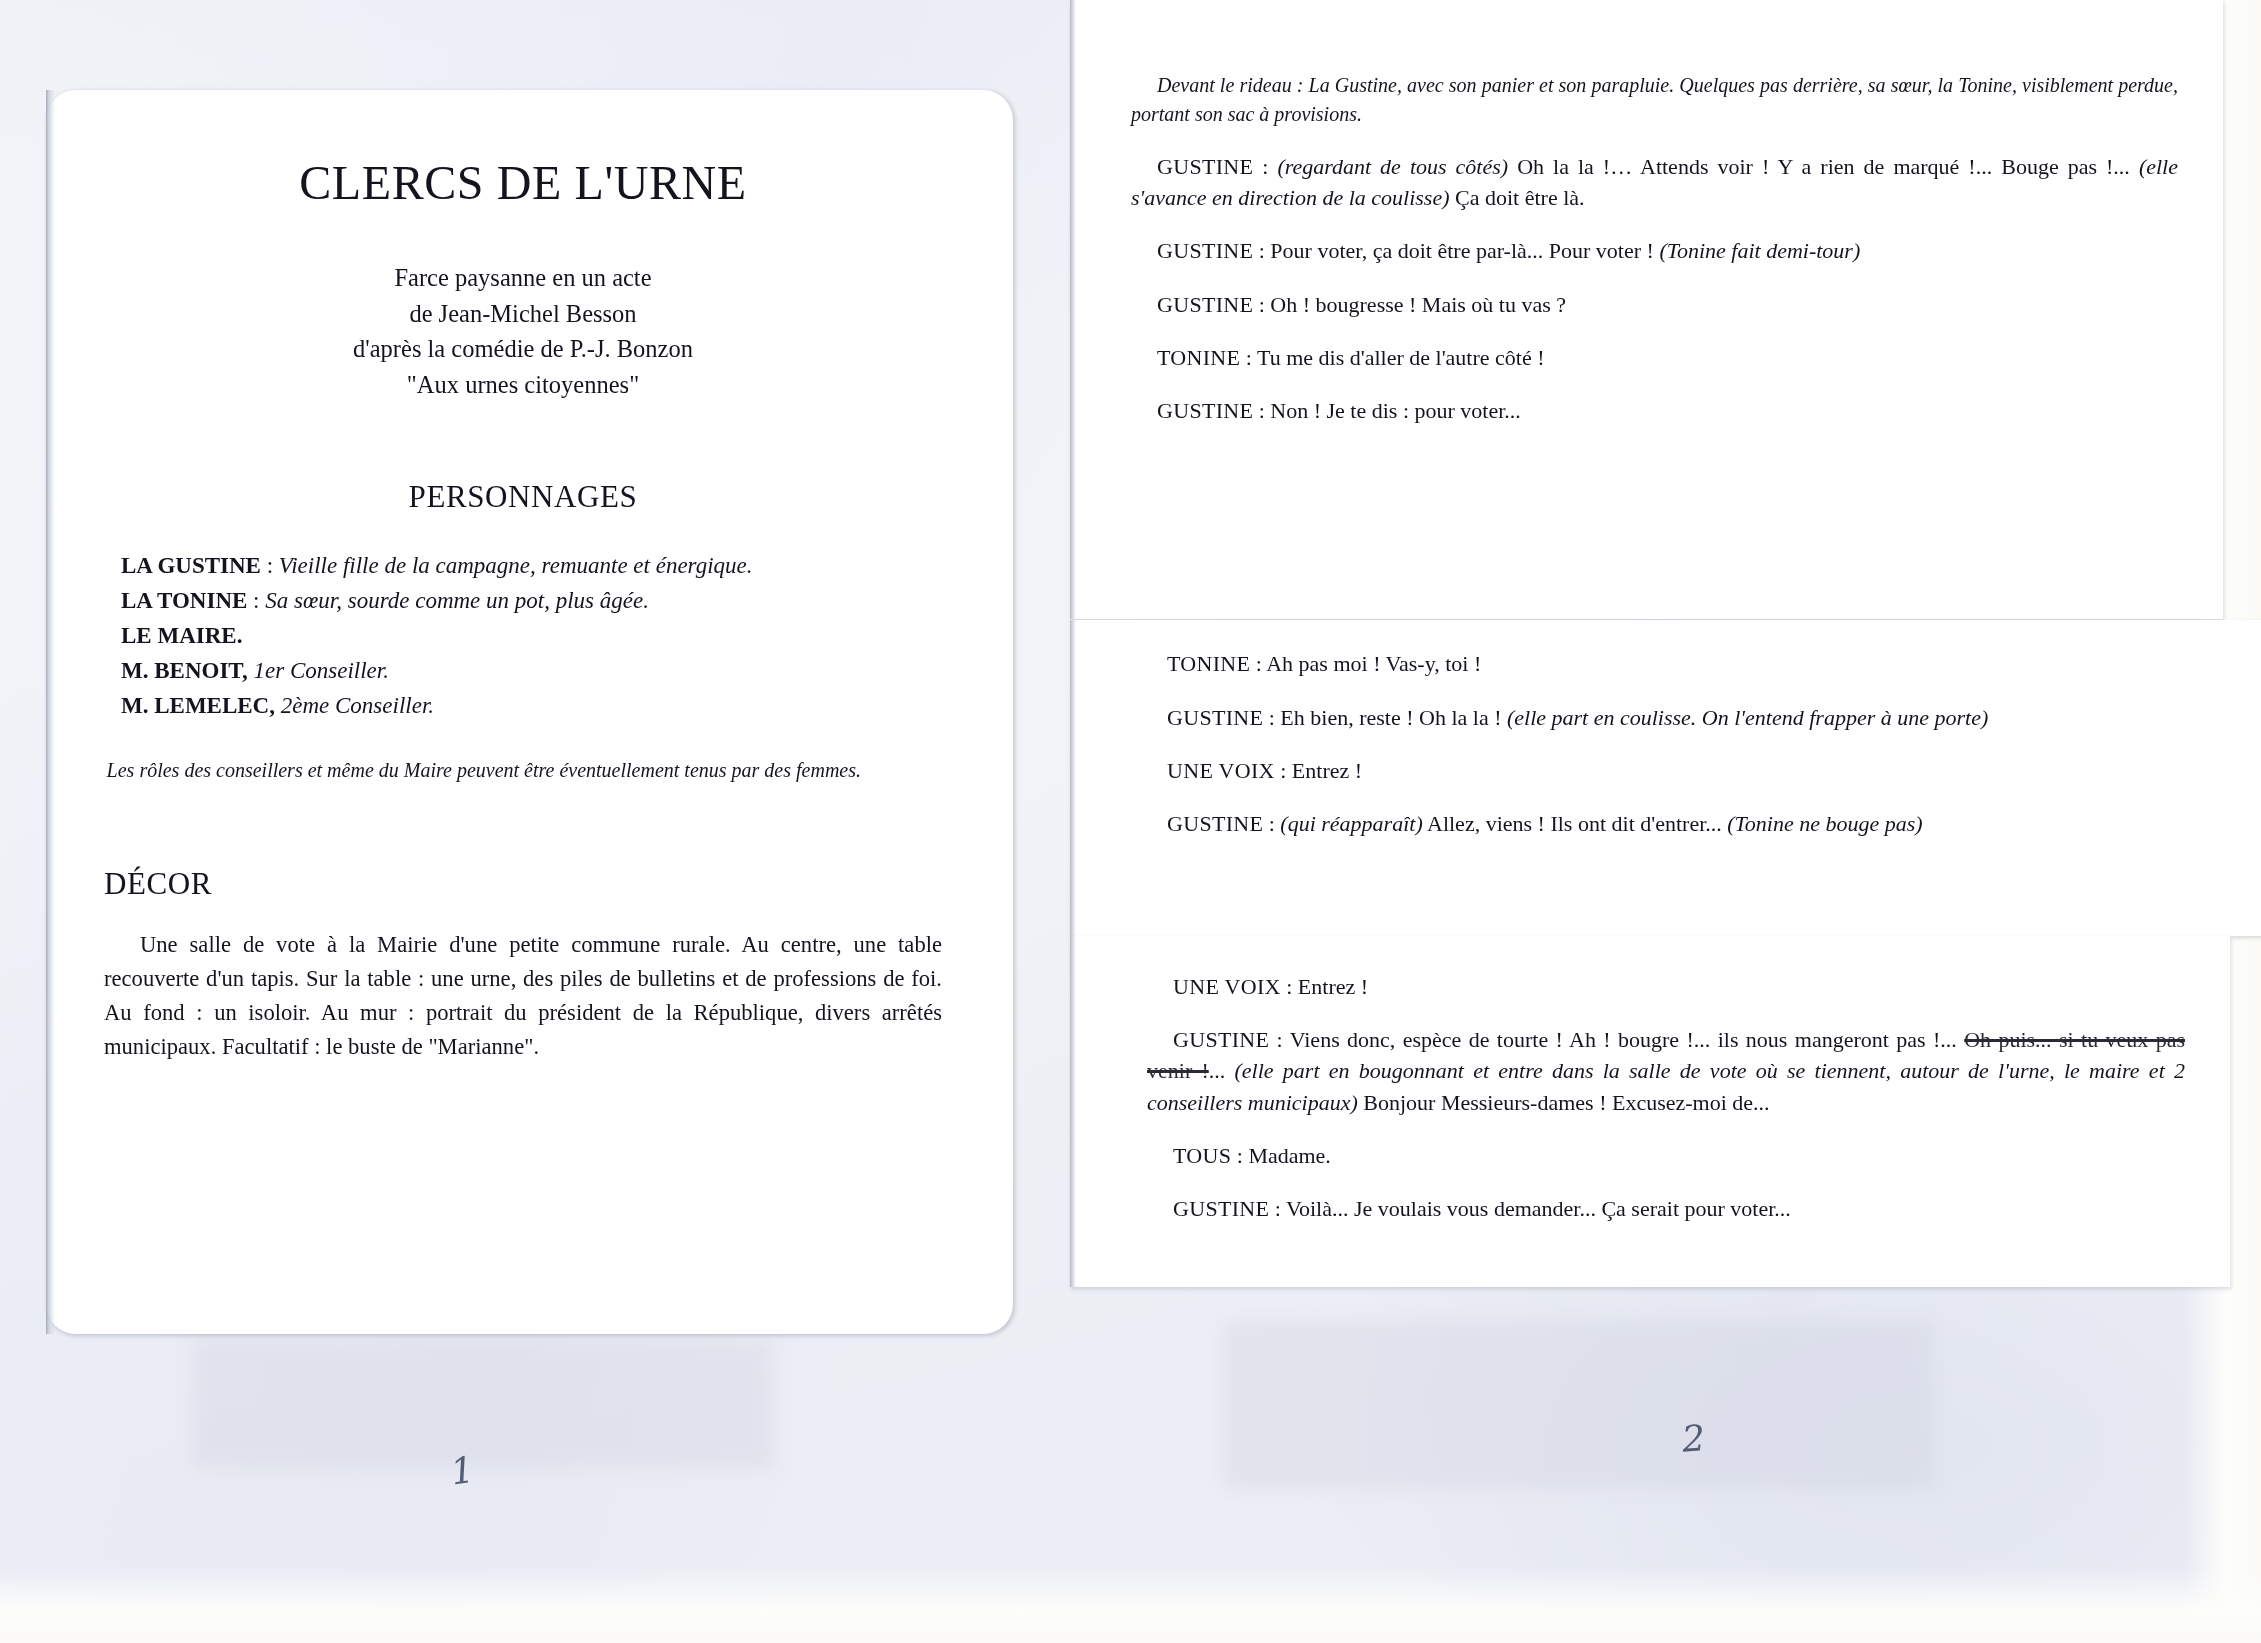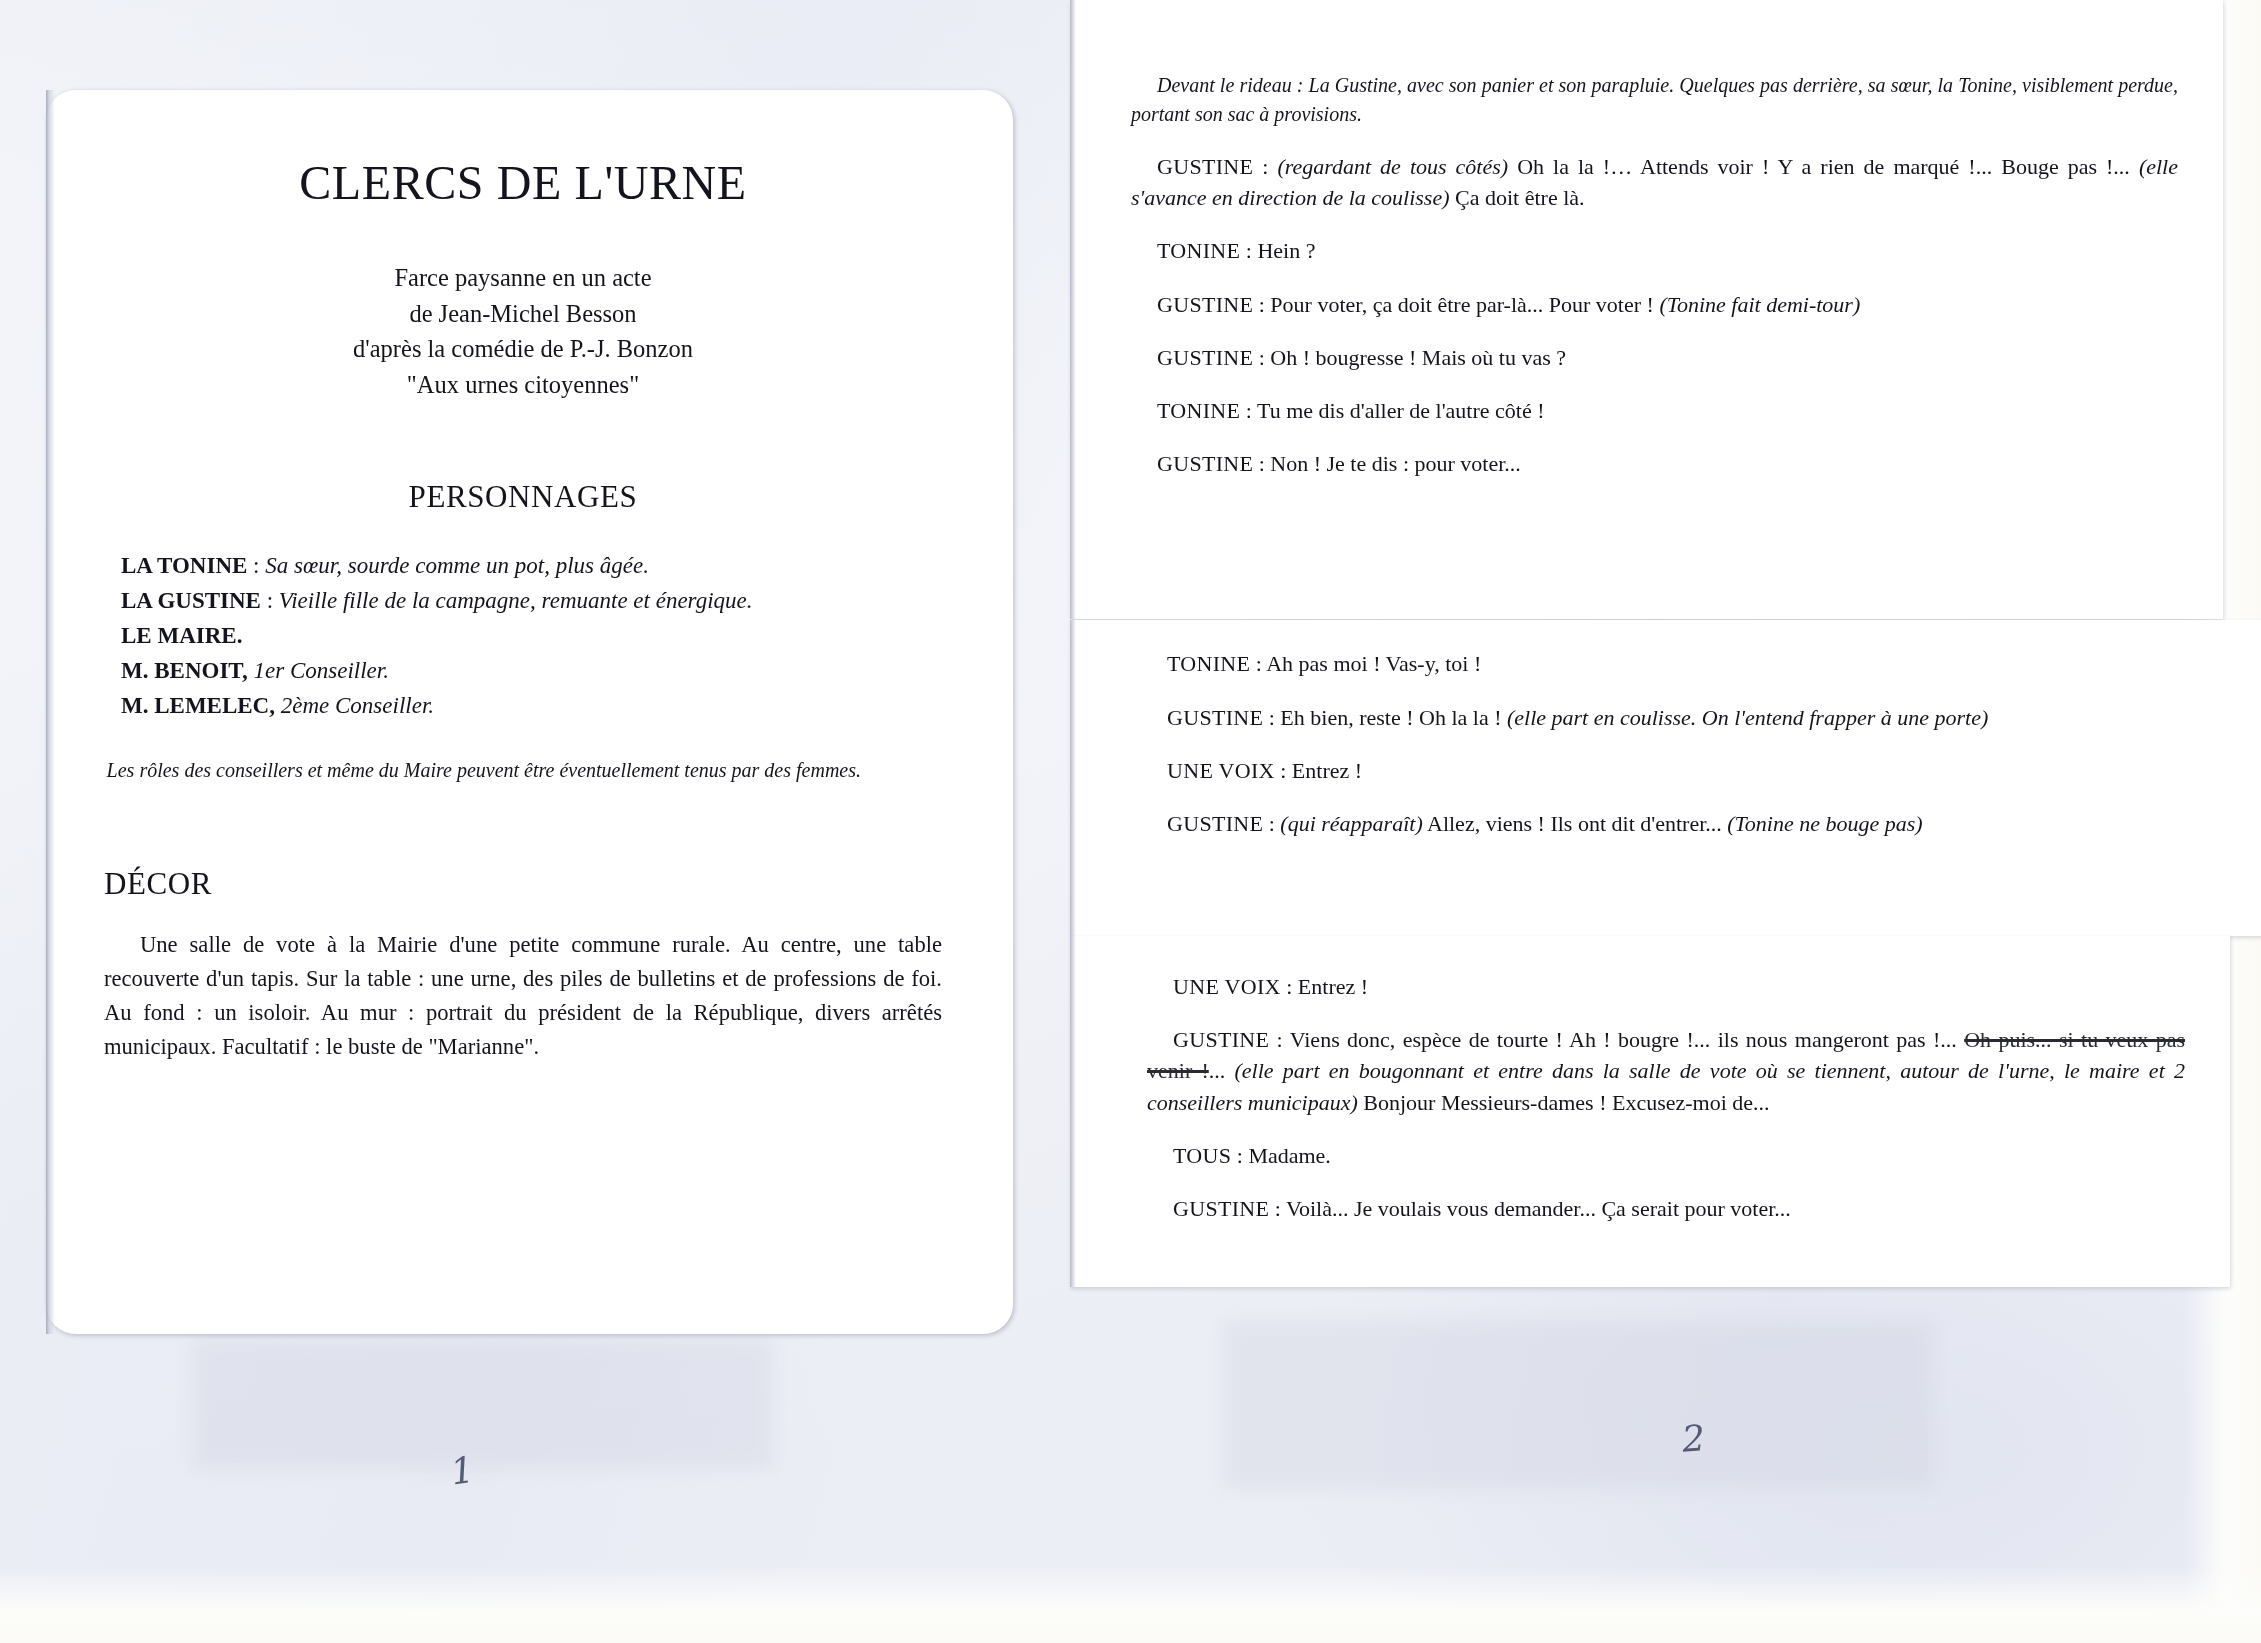--- a/index.html
+++ b/index.html
@@ -232,24 +232,24 @@
       <div>Farce paysanne en un acte</div>
       <div>de Jean-Michel Besson</div>
       <div>d'après la comédie de P.-J. Bonzon</div>
       <div>"Aux urnes citoyennes"</div>
     </div>
 
     <div class="section-head">PERSONNAGES</div>
 
     <div class="cast-list">
       <div>
+        <span class="cast-name">LA GUSTINE</span><span> : </span><span class="cast-desc">Vieille fille de la campagne, remuante et énergique.</span>
+      </div>
+      <div>
         <span class="cast-name">LA TONINE</span><span> : </span><span class="cast-desc">Sa sœur, sourde comme un pot, plus âgée.</span>
-      </div>
-      <div>
-        <span class="cast-name">LA GUSTINE</span><span> : </span><span class="cast-desc">Vieille fille de la campagne, remuante et énergique.</span>
       </div>
       <div>
         <span class="cast-name">LE MAIRE.</span>
       </div>
       <div>
         <span class="cast-name">M. BENOIT,</span><span> </span><span class="cast-desc">1er Conseiller.</span>
       </div>
       <div>
         <span class="cast-name">M. LEMELEC,</span><span> </span><span class="cast-desc">2ème Conseiller.</span>
       </div>
@@ -264,23 +264,20 @@
 
 <div class="sheet-r1">
   <div class="strip-edge"></div>
   <div class="r-inner" style="top:71px;">
     <div class="stage-dir">Devant le rideau : La Gustine, avec son panier et son parapluie. Quelques pas derrière, sa sœur, la Tonine, visiblement perdue, portant son sac à provisions.</div>
 
     <div class="line">
       <span class="spk">GUSTINE</span><span> : </span><span class="it">(regardant de tous côtés)</span><span> Oh la la !… Attends voir ! Y a rien de marqué !... Bouge pas !... </span><span class="it">(elle s'avance en direction de la coulisse)</span><span> Ça doit être là.</span>
     </div>
 
-    <div class="line">
-      <span class="spk">TONINE</span><span> : </span><span>Hein ?</span>
-    </div>
 
     <div class="line">
       <span class="spk">GUSTINE</span><span> : </span><span>Pour voter, ça doit être par-là... Pour voter ! </span><span class="it">(Tonine fait demi-tour)</span>
     </div>
 
     <div class="line">
       <span class="spk">GUSTINE</span><span> : </span><span>Oh ! bougresse ! Mais où tu vas ?</span>
     </div>
 
     <div class="line">

